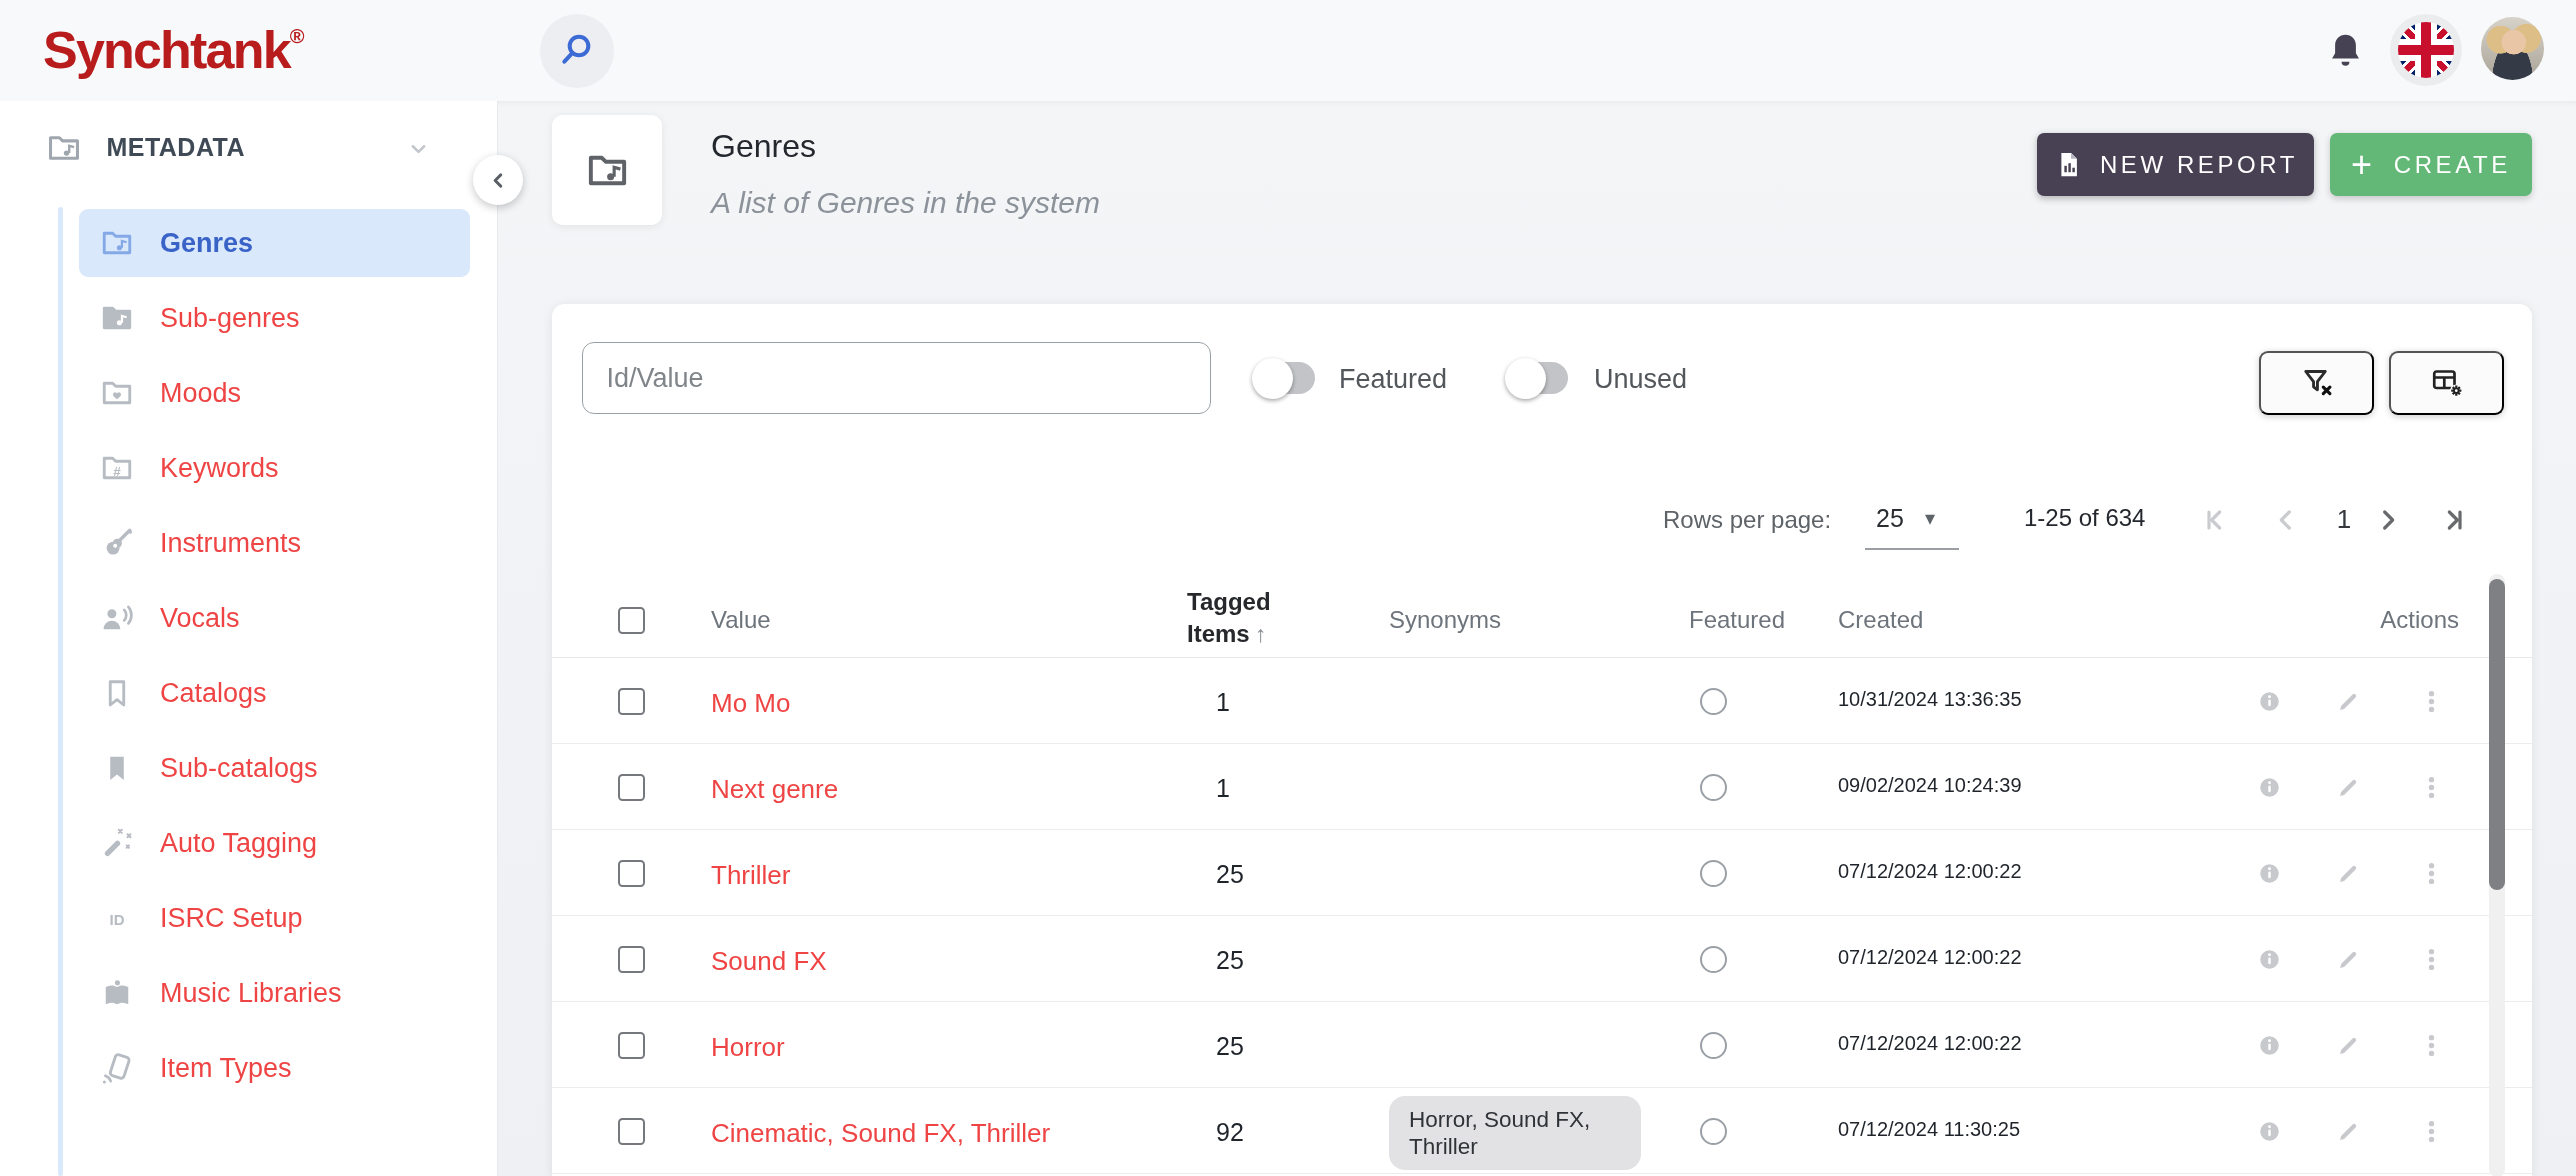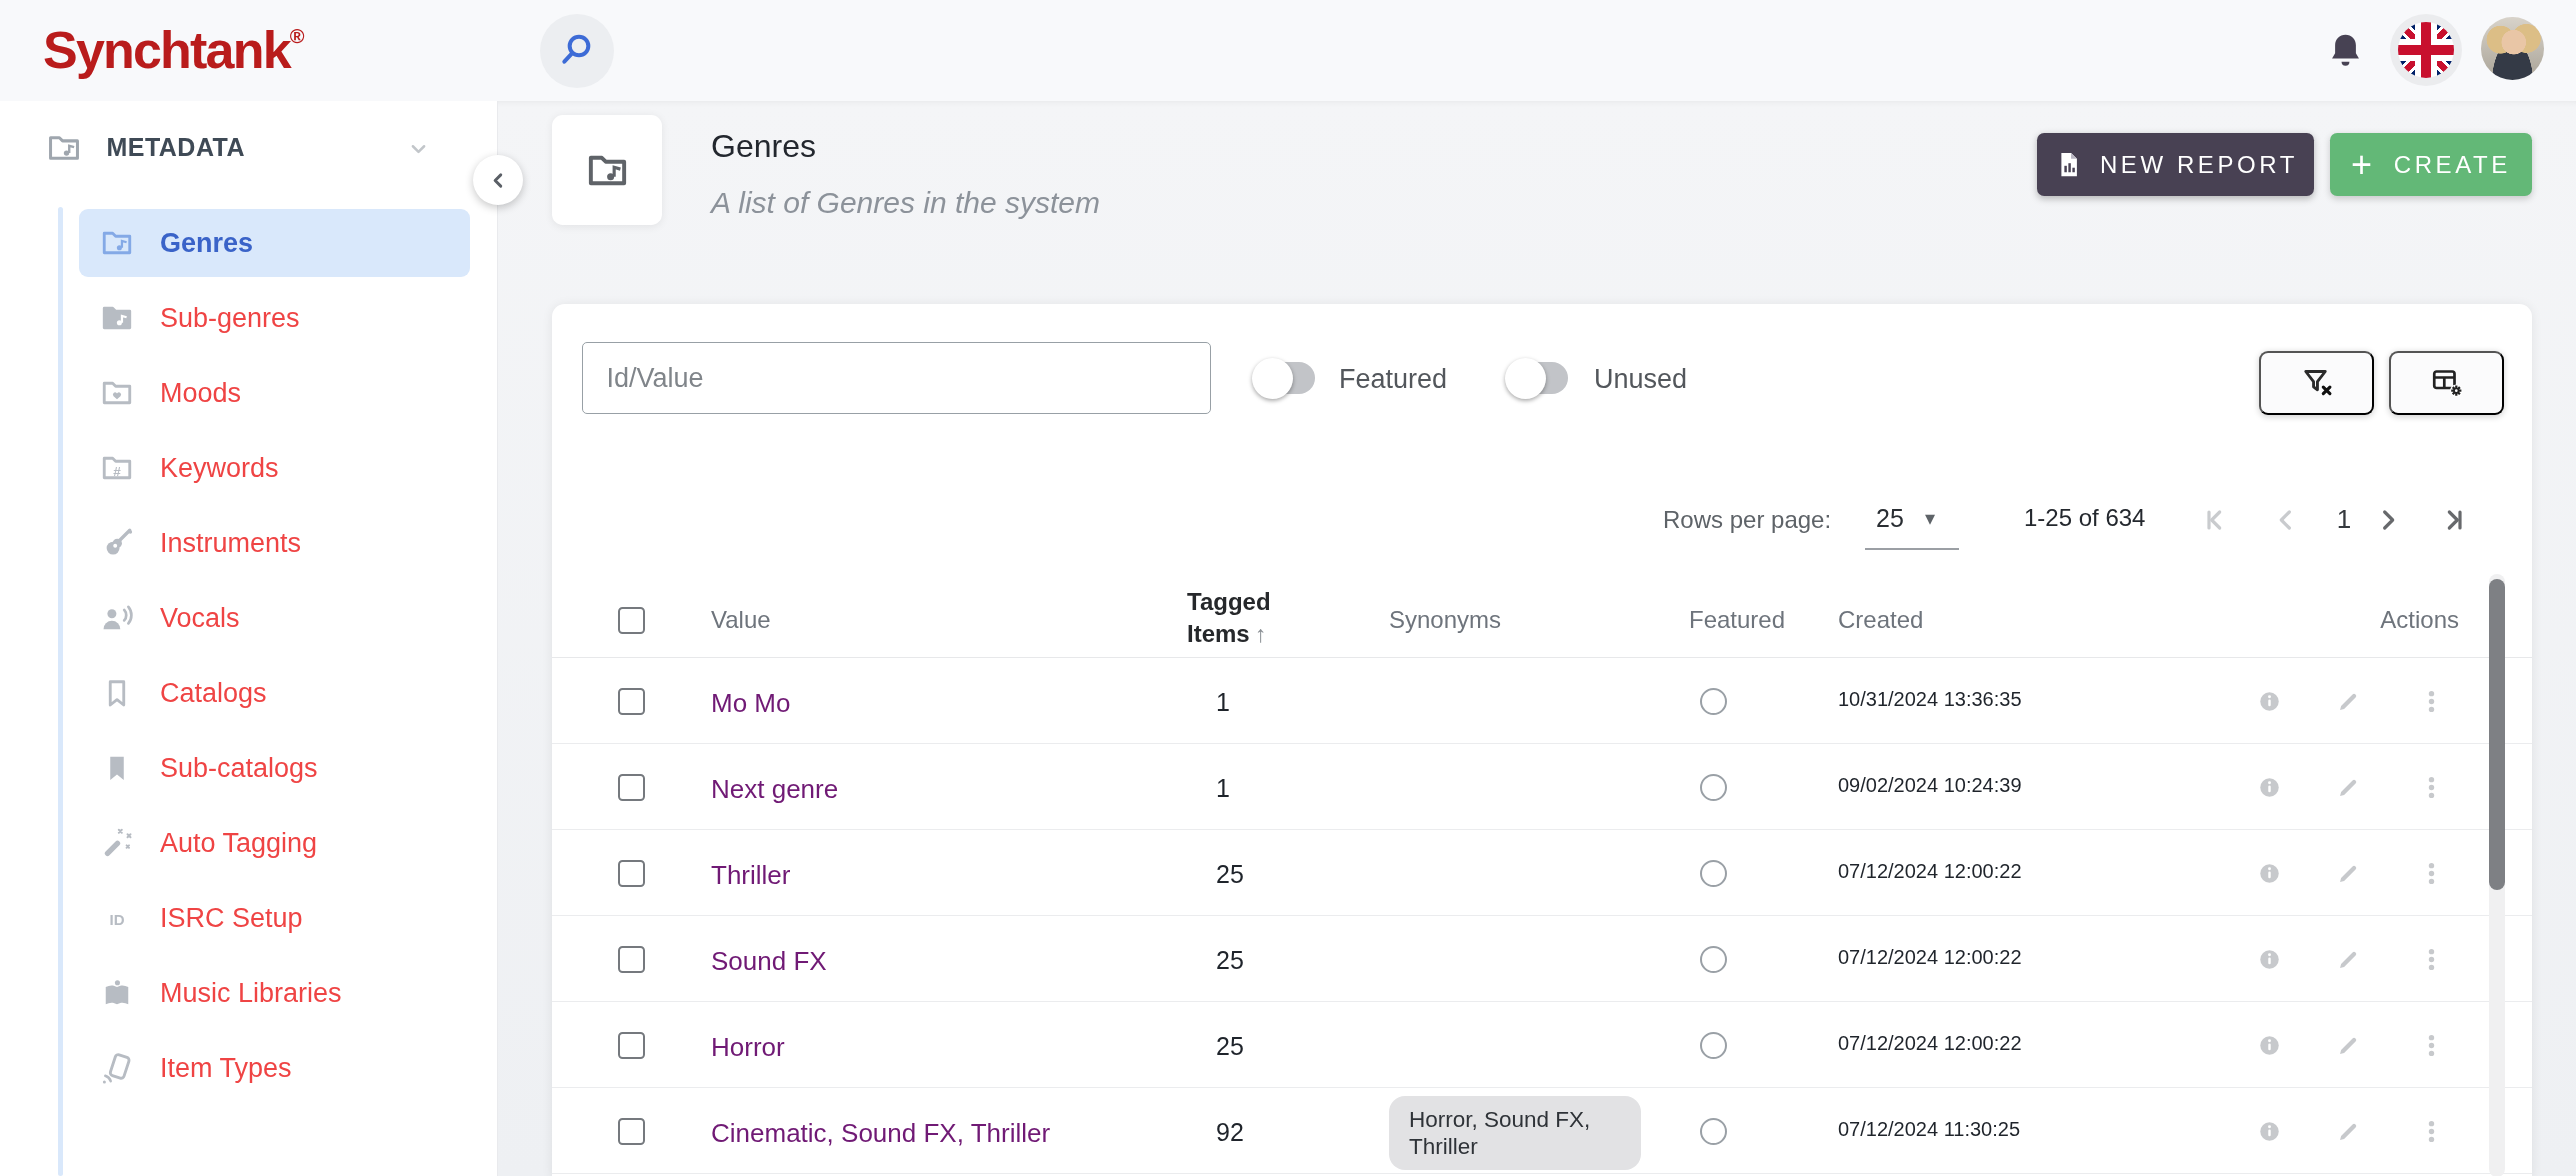--- a/index.html
+++ b/index.html
@@ -71,21 +71,21 @@
     font-size:24px; letter-spacing:3.6px; box-shadow:0 2.7px 7.2px rgba(0,0,0,0.25); }
   .btn-new-report svg { width:31px; height:31px; margin-right:16px; }
   .btn-create { position:absolute; left:1832px; top:32px; width:202px; height:63px; background:#63B877;
     font-size:24px; letter-spacing:3.6px; box-shadow:0 2.7px 7.2px rgba(0,0,0,0.18); }
   .btn-create .plus { font-size:36px; font-weight:400; margin-right:18px; line-height:0; }
 
   
   .card { position:absolute; left:54px; top:203px; width:1980px; height:873px; background:#FFFFFF;
     border-radius:12.6px 12.6px 0 0; box-shadow:0 1.8px 10.8px rgba(0,0,0,0.08); overflow:hidden; }
   .search-input { position:absolute; left:30px; top:38px; width:629px; height:72px; border:1.8px solid #98A0A6;
-    border-radius:5px; font-size:27px; color:#3C4043; padding:0 23.4px; outline:none; background:#fff; }
+    border-radius:12px; font-size:27px; color:#3C4043; padding:0 23.4px; outline:none; background:#fff; }
   .search-input::placeholder { color:#80858A; }
   .switch { position:absolute; width:58px; height:32px; border-radius:16px; background:#C2C4C8; cursor:pointer; }
   .switch .knob { position:absolute; left:-5.4px; top:-4.5px; width:41px; height:41px; border-radius:50%; background:#FFFFFF;
     box-shadow:0 1.8px 4.5px rgba(0,0,0,0.35); }
   .sw-featured { left:705px; top:58px; }
   .sw-unused { left:958px; top:58px; }
   .sw-label { position:absolute; font-size:27px; color:#53575C; top:58px; line-height:34px; }
   .lbl-featured { left:787px; }
   .lbl-unused { left:1042px; }
   .btn-search { position:absolute; left:1482px; top:47px; width:211px; height:64px; background:#4365CF;
@@ -118,21 +118,21 @@
   .th-synonyms { left:837px; }
   .th-featured { left:1137px; }
   .th-created { left:1286px; }
   .th-actions { left:1819px; width:88px; text-align:right; }
   .checkbox { display:inline-block; width:27px; height:27px; border:2.7px solid #75797E; border-radius:4.5px; cursor:pointer; background:#fff; }
   .thead .checkbox { position:absolute; left:66px; top:23.4px; }
 
   .tbody { position:absolute; left:0; top:354px; width:1980px; }
   .trow { position:relative; height:86px; border-bottom:0.9px solid #EBECEE; }
   .trow .checkbox { position:absolute; left:66px; top:30px; }
-  .cell-value { position:absolute; left:159px; top:30px; font-size:26px; font-weight:500; color:#701a75; text-decoration:none; cursor:pointer; }
+  .cell-value { position:absolute; left:159px; top:30px; font-size:26px; font-weight:500; color:#ef4444; text-decoration:none; cursor:pointer; }
   .cell-tagged { position:absolute; left:664px; top:30px; font-size:25px; color:#1F242B; }
   .chip { position:absolute; left:837px; top:8px; max-width:252px; background:#E2E2E4; border-radius:16px;
     padding:10px 20px; font-size:22.5px; color:#2F3338; line-height:27px; }
   .radio { position:absolute; left:1148px; top:30px; width:27px; height:27px; border:2.7px solid #9AA0A6; border-radius:50%; cursor:pointer; background:#fff; }
   .cell-created { position:absolute; left:1286px; top:30px; font-size:20px; color:#1F242B; }
   .act { position:absolute; top:30px; width:27px; height:27px; background:none; border:none; cursor:pointer; color:#C7C9CC; }
   .act svg { width:27px; height:27px; }
   .act-info { left:1704px; } .act-edit { left:1783px; } .act-menu { left:1866px; }
 
   

